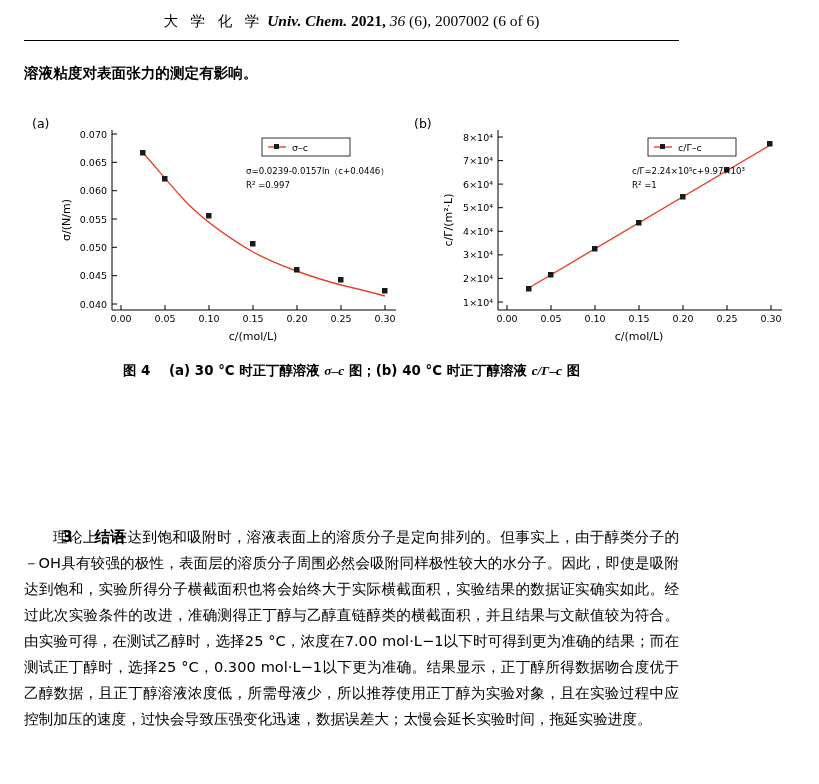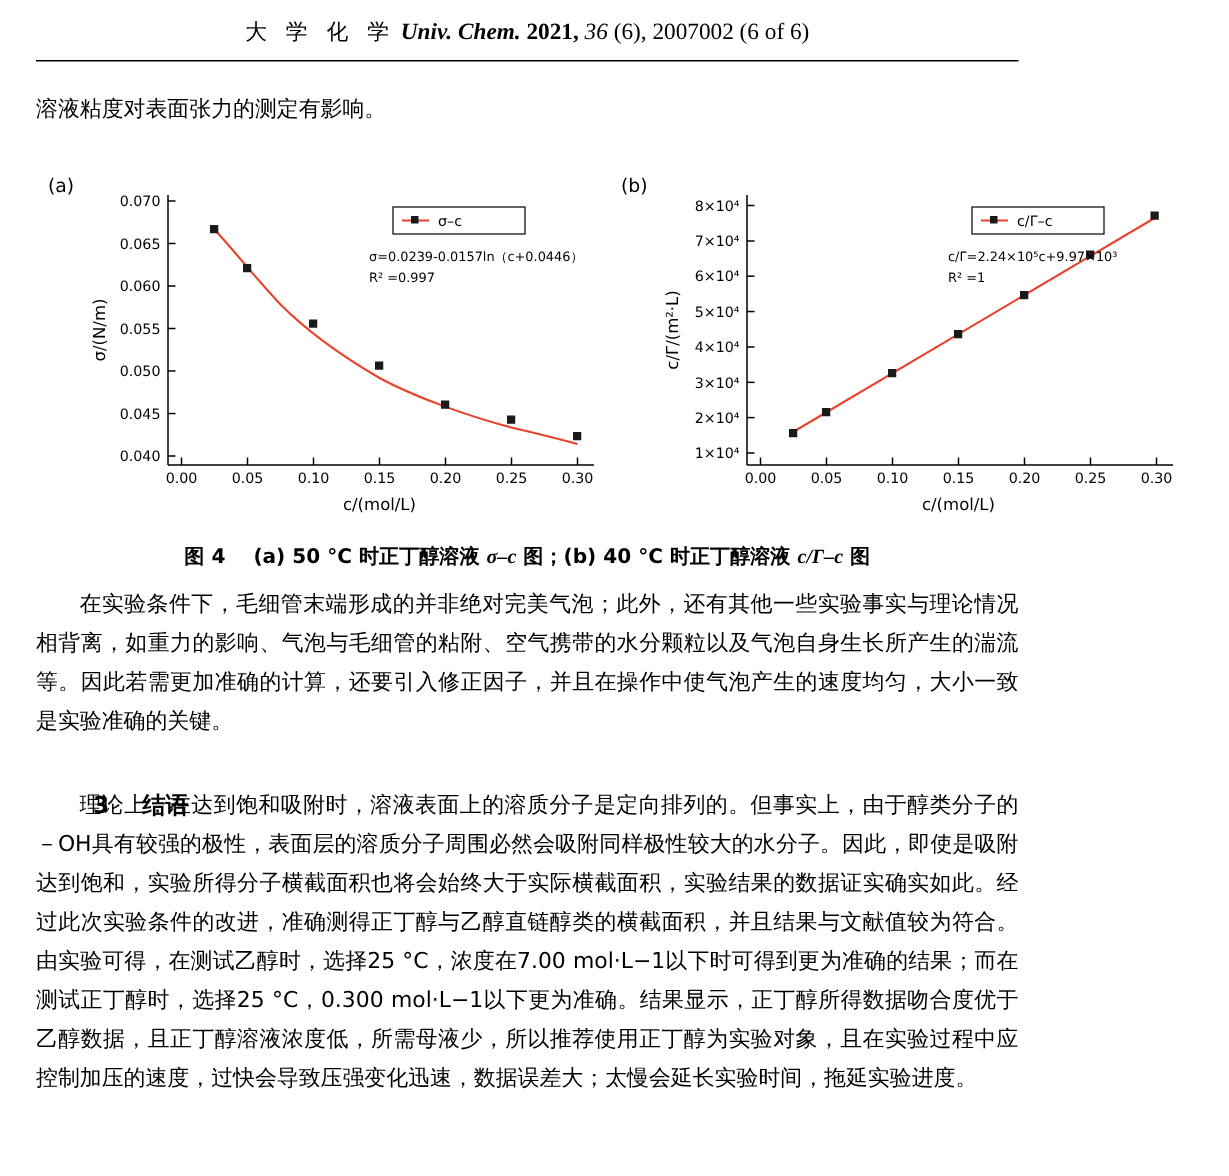--- a/index.html
+++ b/index.html
@@ -109,21 +109,21 @@
     <span class="cn">大 学 化 学</span>
     <span class="it bd">Univ. Chem.</span>
     <span class="bd">2021</span><span class="bd">,</span>
     <span class="it">36</span>
     <span>(6)</span><span>,</span>
     <span>2007002</span>
     <span>(6 of 6)</span>
   </div>
   <div class="rule"></div>
 
-  <div class="para" style="top:60px;">
+  <div class="para" style="top:60px;font-weight:bold;">
     <span>溶液粘度对表面张力的测定有影响。</span>
   </div>
 
   <div class="figblock">
 
     <div class="panel a">
       <span class="plabel">(a)</span>
       <svg width="385" height="240" viewBox="0 0 385 240">
 
         <g stroke="#000" stroke-width="1" fill="none">
@@ -267,26 +267,23 @@
         </g>
 
         <text x="222" y="66" font-family="DejaVu Sans, sans-serif" font-size="8.6">c/Γ=2.24×10⁵c+9.97×10³</text>
         <text x="222" y="80" font-family="DejaVu Sans, sans-serif" font-size="8.6">R² =1</text>
       </svg>
     </div>
   </div>
 
   <div class="figcap" style="top:362px;">
     <span>图 4</span>
-    &nbsp;&nbsp;&nbsp;<span>(a) 50 °C 时正丁醇溶液 </span><span class="it">σ–c</span><span> 图；(b) 40 °C 时正丁醇溶液 </span><span class="it">c/Γ–c</span><span> 图</span>
-  </div>
-
-  <div class="para para-indent" style="top:390px;">
-    <span>在实验条件下，毛细管末端形成的并非绝对完美气泡；此外，还有其他一些实验事实与理论情况相背离，如重力的影响、气泡与毛细管的粘附、空气携带的水分颗粒以及气泡自身生长所产生的湍流等。因此若需更加准确的计算，还要引入修正因子，并且在操作中使气泡产生的速度均匀，大小一致是实验准确的关键。</span>
-  </div>
+    &nbsp;&nbsp;&nbsp;<span>(a) 30 °C 时正丁醇溶液 </span><span class="it">σ–c</span><span> 图；(b) 40 °C 时正丁醇溶液 </span><span class="it">c/Γ–c</span><span> 图</span>
+  </div>
+
 
   <div class="sect" style="top:527px;">
     <span class="num">3</span><span>结语</span>
   </div>
 
   <div class="para para-indent" style="top:524px;">
     <span>理论上，在达到饱和吸附时，溶液表面上的溶质分子是定向排列的。但事实上，由于醇类分子的－OH具有较强的极性，表面层的溶质分子周围必然会吸附同样极性较大的水分子。因此，即使是吸附达到饱和，实验所得分子横截面积也将会始终大于实际横截面积，实验结果的数据证实确实如此。经过此次实验条件的改进，准确测得正丁醇与乙醇直链醇类的横截面积，并且结果与文献值较为符合。由实验可得，在测试乙醇时，选择25 °C，浓度在7.00 mol·L−1以下时可得到更为准确的结果；而在测试正丁醇时，选择25 °C，0.300 mol·L−1以下更为准确。结果显示，正丁醇所得数据吻合度优于乙醇数据，且正丁醇溶液浓度低，所需母液少，所以推荐使用正丁醇为实验对象，且在实验过程中应控制加压的速度，过快会导致压强变化迅速，数据误差大；太慢会延长实验时间，拖延实验进度。</span>
   </div>
 
 </div>

